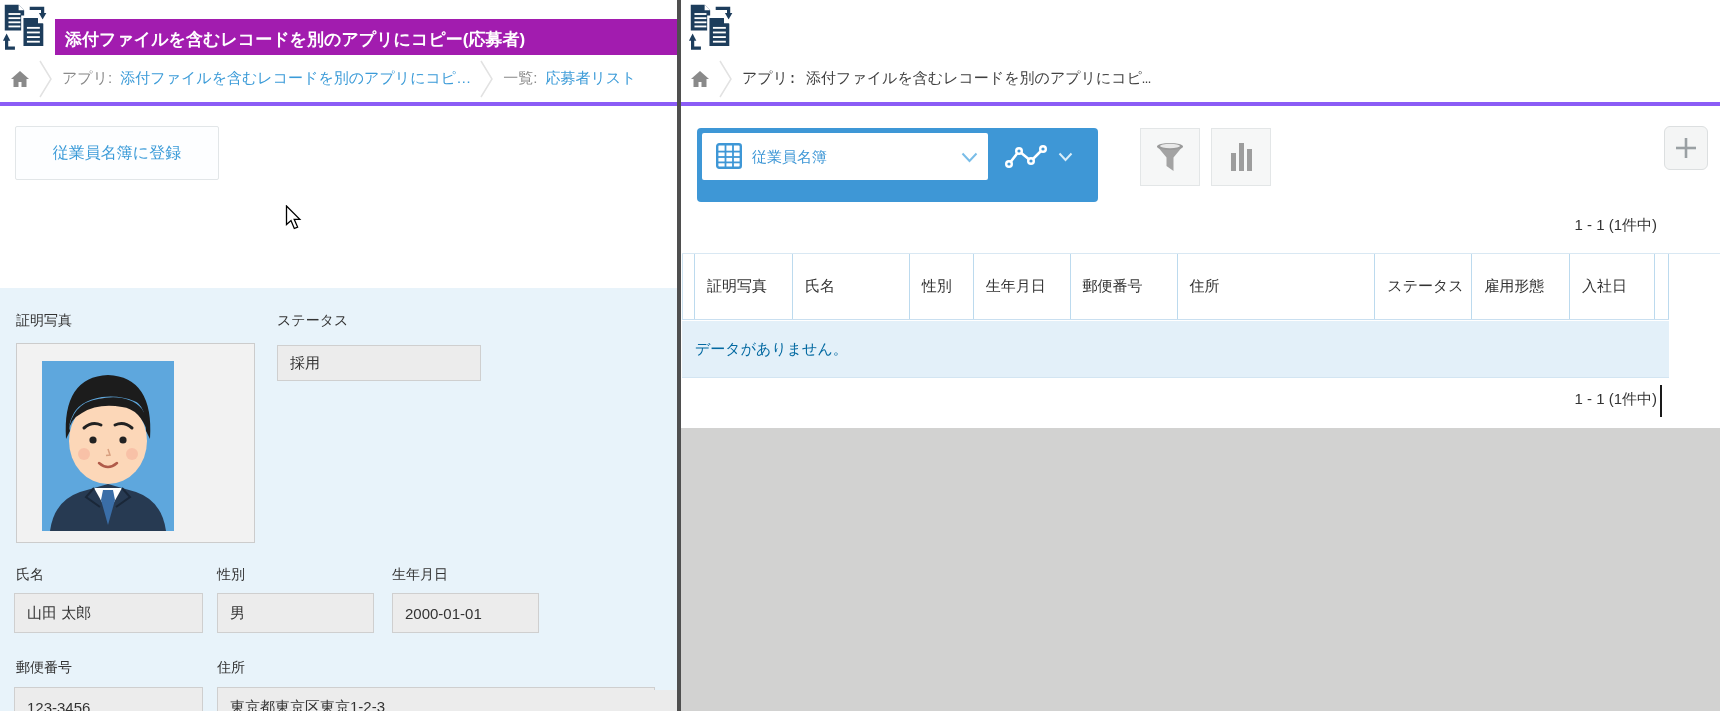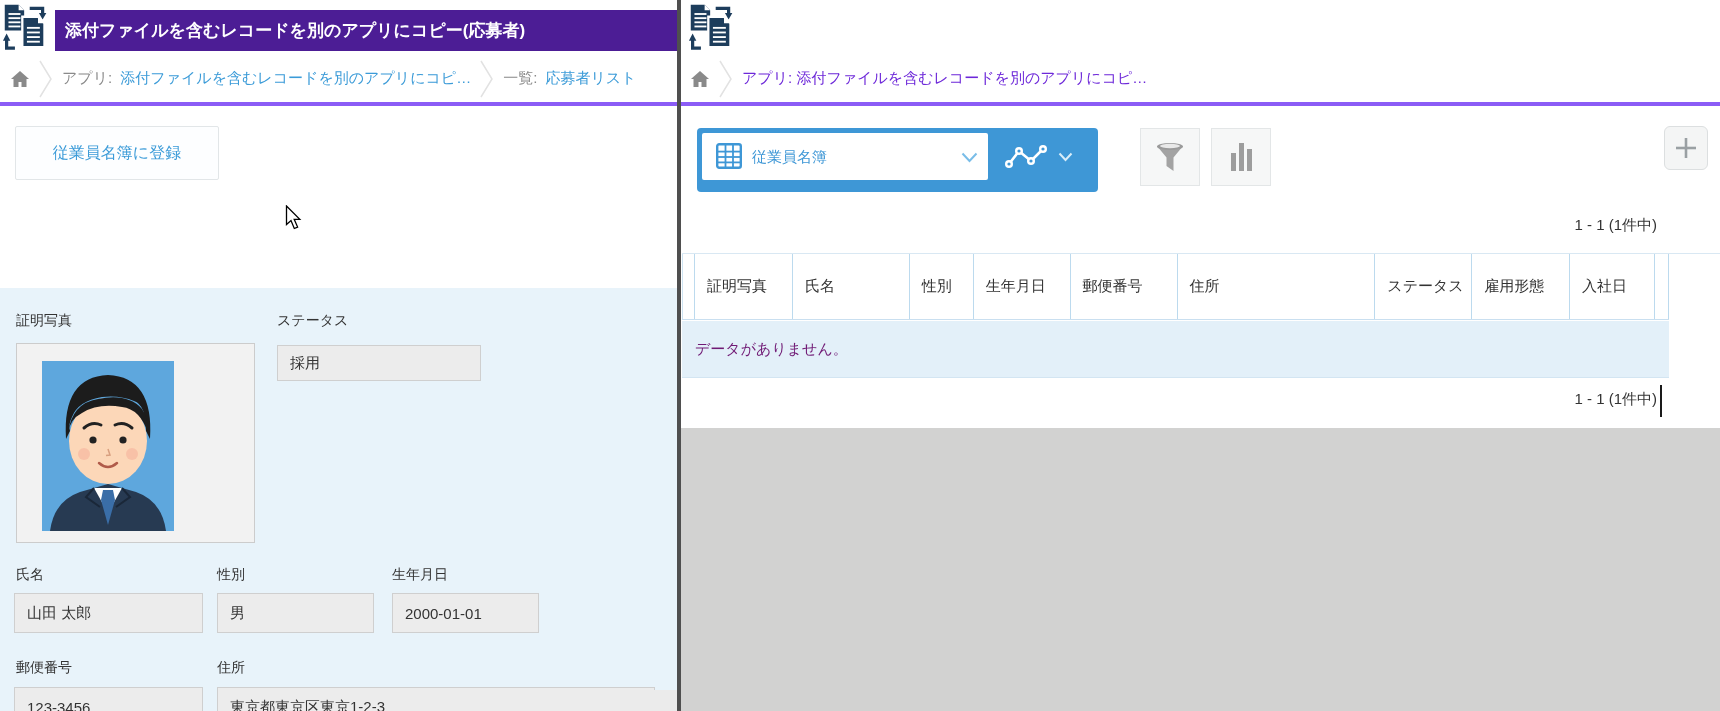--- a/index.html
+++ b/index.html
@@ -6,38 +6,38 @@
   html,body { background:#fff; }
   body { font-family: "Liberation Sans", sans-serif; }
   #stage { position:relative; width:1720px; height:711px; overflow:hidden; background:#fff; }
 
   .win { position:absolute; top:0; height:711px; overflow:hidden; background:#fff; }
   .win.left  { left:0; width:677px; }
   .win.right { left:681px; width:1039px; }
   .win-divider { position:absolute; left:677px; top:0; width:4px; height:711px; background:#4f4f4f; }
 
   
-  .titlebar-bg { position:absolute; top:10px; height:41px; background:#4c1d95; }
+  .titlebar-bg { position:absolute; top:19px; height:41px; background:#a21caf; }
   .left .titlebar-bg  { left:53px; right:0; }
   .right .titlebar-bg { left:61px; right:0; }
   .titlebar-bg span { display:block; padding-left:12px; line-height:41px; color:#fff;
                       font-size:17px; font-weight:700; white-space:nowrap; }
   .appicon-bg { position:absolute; top:0; width:55px; height:55px; background:#fff; }
   .right .appicon-bg { width:61px; }
   .appicon-bg svg { position:absolute; left:2px; top:2px; }
   .right .appicon-bg svg { left:7px; }
 
   
   .crumbs { position:absolute; top:55px; left:0; right:0; height:51px; background:#fff;
             border-bottom:4px solid #8b5cf6; display:flex; align-items:center; gap:8px;
             padding-left:10px; white-space:nowrap; overflow:hidden; }
   .right .crumbs { padding-left:9px; }
   .crumb-text { color:#8a8a8a; font-size:15px; }
   .crumb-link { color:#3b9bd8; font-size:15px; text-decoration:none; cursor:pointer; }
-  .crumb-right-text { color:#6d28d9; font-size:15px; }
+  .crumb-right-text { color:#404040; font-size:15px;font-family:Liberation Mono, monospace; }
   .crumb-sep { flex:0 0 auto; display:flex; }
 
   
   .register-btn { position:absolute; left:15px; top:126px; width:204px; height:54px;
                   background:#fdfeff; border:1px solid #e2e6e8; border-radius:2px;
                   color:#3b9bd8; font-size:16px; font-family:inherit; cursor:pointer; }
   .record { position:absolute; left:0; right:0; top:288px; bottom:0; background:#e8f3fa; }
   .f-label { position:absolute; font-size:14px; color:#333; }
   .f-box { position:absolute; background:#ececec; border:1px solid #cfcfcf;
            font-size:15px; color:#333; padding-left:12px; display:flex; align-items:center; }
@@ -54,21 +54,21 @@
   .lbl-birth    { left:392px; top:278px; }
   .box-birth    { left:392px; top:305px; width:147px; height:40px; }
   .lbl-postal   { left:16px;  top:371px; }
   .box-postal   { left:14px;  top:399px; width:189px; height:40px; }
   .lbl-address  { left:217px; top:371px; }
   .box-address  { left:217px; top:399px; width:438px; height:40px; }
   .scroll-corner { position:absolute; left:620px; top:690px; width:57px; height:21px; background:#ebebeb; }
   .mouse-cursor { position:absolute; left:285px; top:205px; }
 
   
-  .view-selector { position:absolute; left:16px; top:128px; width:401px; height:64px;
+  .view-selector { position:absolute; left:16px; top:128px; width:401px; height:74px;
                    background:#3e97d6; border-radius:4px; cursor:pointer; }
   .vs-white { position:absolute; left:5px; top:5px; width:286px; height:47px; background:#fff;
               border-radius:2px; }
   .vs-white svg.grid { position:absolute; left:14px; top:10px; }
   .vs-label { position:absolute; left:50px; top:0; line-height:47px; font-size:15px; color:#3e97d6; white-space:nowrap; }
   .vs-white svg.chev { position:absolute; right:10px; top:19px; }
   .vs-graph { position:absolute; left:291px; top:0; width:110px; height:57px; }
   .vs-graph svg.graph { position:absolute; left:16px; top:15px; }
   .vs-graph svg.chev { position:absolute; left:70px; top:24px; }
 
@@ -91,21 +91,21 @@
   .vtable { position:absolute; left:1px; top:254px; width:987px; height:66px; background:#fff;
             display:flex; border-left:1px solid #cfe4f2; border-bottom:1px solid #c9dff0; }
   .vth { border-right:1px solid #bcdaee; font-size:15px; color:#333; display:flex;
          align-items:center; padding-left:12px; white-space:nowrap; overflow:hidden; cursor:pointer; }
   .vtable .edge { width:12px; border-right:1px solid #bcdaee; }
   .vtable .edge-r { width:14px; border-right:1px solid #bcdaee; }
   .c0{width:98px;} .c1{width:117px;} .c2{width:64px;} .c3{width:97px;} .c4{width:107px;}
   .c5{width:198px;} .c6{width:97px;} .c7{width:98px;} .c8{width:85px;}
   .vrow-empty { position:absolute; left:1px; top:321px; width:987px; height:57px;
                 background:#e3f0f9; border-bottom:1px solid #d3e5f2; display:flex;
-                align-items:center; padding-left:13px; font-size:15px; color:#701a75; }
+                align-items:center; padding-left:13px; font-size:15px; color:#0369a1; }
   .dead-area { position:absolute; left:0; right:0; top:428px; bottom:0; background:#d2d2d1; }
 </style>
 </head>
 <body>
 
 <div id="stage">
 
   <section class="win left">
 
     <div class="titlebar-bg">

